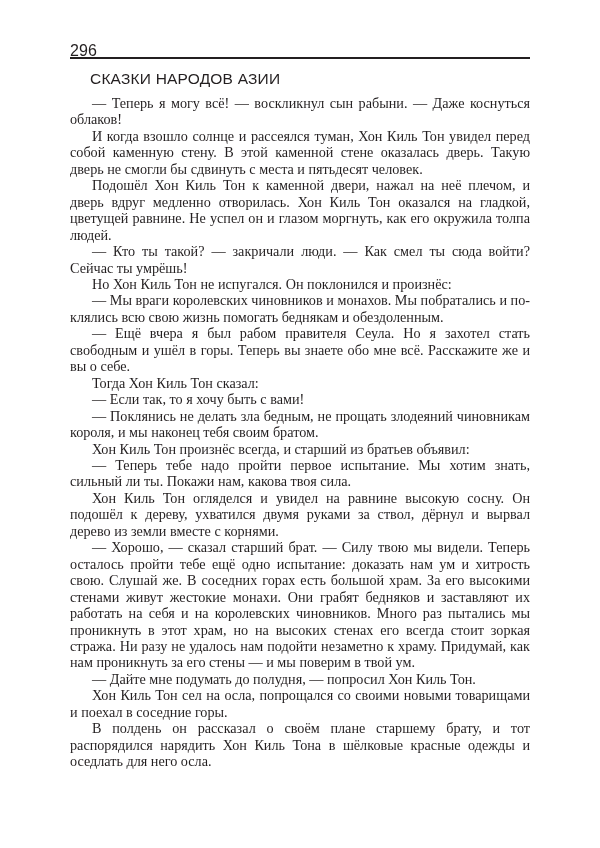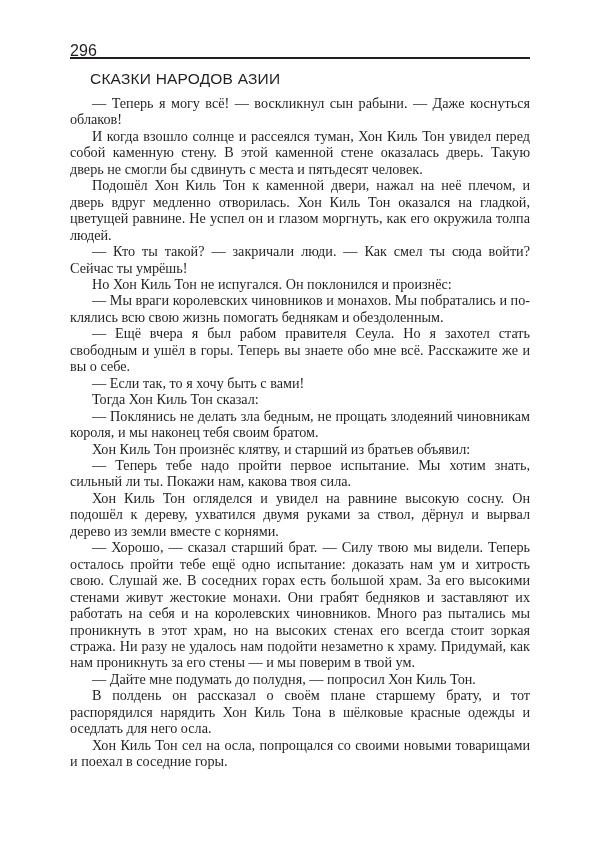--- a/index.html
+++ b/index.html
@@ -81,24 +81,24 @@
   <div class="rule"></div>
 
   <div class="body-text">
     <p>— Теперь я могу всё! — воскликнул сын рабыни. — Даже коснуться обла­ков!</p>
     <p>И когда взошло солнце и рассеялся туман, Хон Киль Тон увидел перед со­бой каменную стену. В этой каменной стене оказалась дверь. Такую дверь не смогли бы сдвинуть с места и пятьдесят человек.</p>
     <p>Подошёл Хон Киль Тон к каменной двери, нажал на неё плечом, и дверь вдруг медленно отворилась. Хон Киль Тон оказался на гладкой, цветущей рав­нине. Не успел он и глазом моргнуть, как его окружила толпа людей.</p>
     <p>— Кто ты такой? — закричали люди. — Как смел ты сюда войти? Сейчас ты умрёшь!</p>
     <p>Но Хон Киль Тон не испугался. Он поклонился и произнёс:</p>
     <p>— Мы враги королевских чиновников и монахов. Мы побратались и по­клялись всю свою жизнь помогать беднякам и обездоленным.</p>
     <p>— Ещё вчера я был рабом правителя Сеула. Но я захотел стать свободным и ушёл в горы. Теперь вы знаете обо мне всё. Расскажите же и вы о себе.</p>
+    <p>Тогда Хон Киль Тон сказал:</p>
     <p>— Если так, то я хочу быть с вами!</p>
-    <p>Тогда Хон Киль Тон сказал:</p>
     <p>— Поклянись не делать зла бедным, не прощать злодеяний чиновникам короля, и мы наконец тебя своим братом.</p>
-    <p>Хон Киль Тон произнёс клятву, и старший из братьев объявил:</p>
+    <p>Хон Киль Тон произнёс всегда, и старший из братьев объявил:</p>
     <p>— Теперь тебе надо пройти первое испытание. Мы хотим знать, сильный ли ты. Покажи нам, какова твоя сила.</p>
     <p>Хон Киль Тон огляделся и увидел на равнине высокую сосну. Он подошёл к дереву, ухватился двумя руками за ствол, дёрнул и вырвал дерево из земли вместе с корнями.</p>
     <p>— Хорошо, — сказал старший брат. — Силу твою мы видели. Теперь оста­лось пройти тебе ещё одно испытание: доказать нам ум и хитрость свою. Слу­шай же. В соседних горах есть большой храм. За его высокими стенами живут жестокие монахи. Они грабят бедняков и заставляют их работать на себя и на королевских чиновников. Много раз пытались мы проникнуть в этот храм, но на высоких стенах его всегда стоит зоркая стража. Ни разу не удалось нам по­дойти незаметно к храму. Придумай, как нам проникнуть за его стены — и мы поверим в твой ум.</p>
     <p>— Дайте мне подумать до полудня, — попросил Хон Киль Тон.</p>
+    <p>Хон Киль Тон сел на осла, попрощался со своими новыми товарищами и поехал в соседние горы.</p>
     <p>В полдень он рассказал о своём плане старшему брату, и тот распорядил­ся нарядить Хон Киль Тона в шёлковые красные одежды и оседлать для него осла.</p>
-    <p>Хон Киль Тон сел на осла, попрощался со своими новыми товарищами и поехал в соседние горы.</p>
   </div>
 </div>
 
 </body></html>

